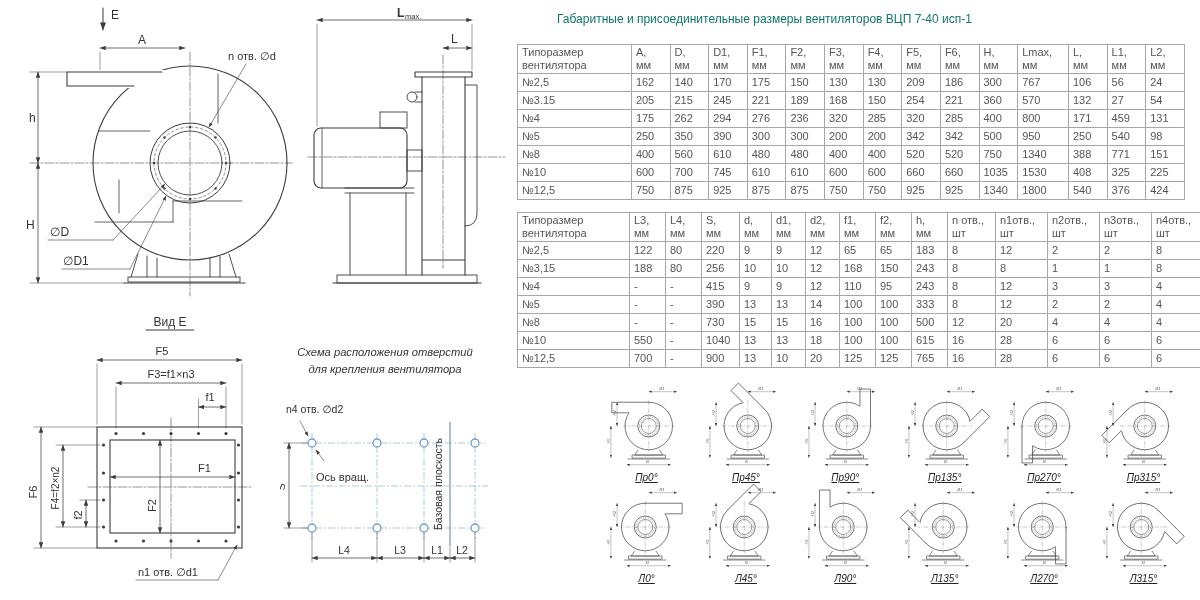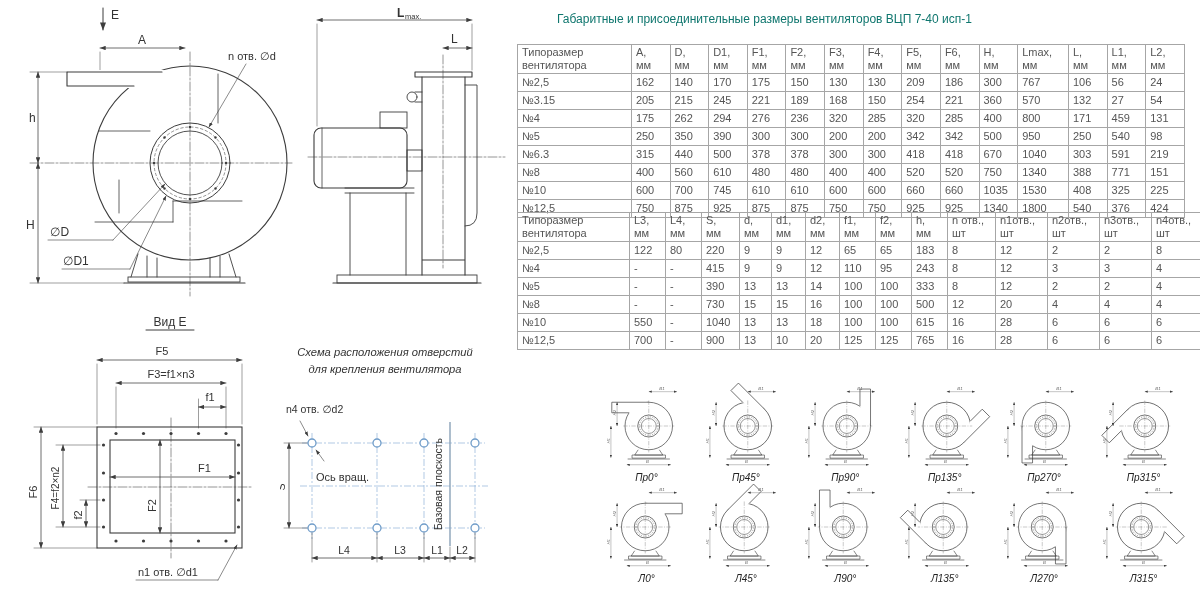--- a/index.html
+++ b/index.html
@@ -12,21 +12,21 @@
   #table2-mount{left:517px;top:212px;}
   table.dims{border-collapse:collapse;table-layout:fixed;width:668px;font-size:11px;color:#555;}
   table.dims th,table.dims td{border:1px solid #a6a6a6;padding:1px 4px;text-align:left;
        font-weight:normal;vertical-align:top;white-space:nowrap;overflow:hidden;}
   table.dims th div{line-height:13px;}
   table.dims td{height:15px;line-height:14px;}
   
   #fans{left:598px;top:382px;width:594px;}
   .fan-row{display:flex;justify-content:space-between;}
   .fan-cell{width:97px;text-align:center;}
-  .fan-label{font-size:10px;font-style:italic;color:#222;margin-top:-2px;}
+  .fan-label{font-size:10px;font-style:italic;color:#222;margin-top:-2px;text-decoration:underline;}
   svg text{font-family:"Liberation Sans",sans-serif;}
 </style>
 </head>
 <body>
 
 <svg width="0" height="0" style="position:absolute">
   <defs>
     <marker id="ah" markerWidth="8" markerHeight="6" refX="7.6" refY="3" orient="auto-start-reverse">
       <path d="M0,0 L8,3 L0,6 Z" fill="#3d3d3d"></path>
     </marker>
@@ -383,37 +383,20 @@
           <td>200</td>
           <td>342</td>
           <td>342</td>
           <td>500</td>
           <td>950</td>
           <td>250</td>
           <td>540</td>
           <td>98</td>
         </tr>
         <tr>
-          <td>№6.3</td>
-          <td>315</td>
-          <td>440</td>
-          <td>500</td>
-          <td>378</td>
-          <td>378</td>
-          <td>300</td>
-          <td>300</td>
-          <td>418</td>
-          <td>418</td>
-          <td>670</td>
-          <td>1040</td>
-          <td>303</td>
-          <td>591</td>
-          <td>219</td>
-        </tr>
-        <tr>
           <td>№8</td>
           <td>400</td>
           <td>560</td>
           <td>610</td>
           <td>480</td>
           <td>480</td>
           <td>400</td>
           <td>400</td>
           <td>520</td>
           <td>520</td>
@@ -555,20 +538,37 @@
           <td>65</td>
           <td>65</td>
           <td>183</td>
           <td>8</td>
           <td>12</td>
           <td>2</td>
           <td>2</td>
           <td>8</td>
         </tr>
         <tr>
+          <td>№3,15</td>
+          <td>188</td>
+          <td>80</td>
+          <td>256</td>
+          <td>10</td>
+          <td>10</td>
+          <td>12</td>
+          <td>168</td>
+          <td>150</td>
+          <td>243</td>
+          <td>8</td>
+          <td>8</td>
+          <td>1</td>
+          <td>1</td>
+          <td>8</td>
+        </tr>
+        <tr>
           <td>№4</td>
           <td>-</td>
           <td>-</td>
           <td>415</td>
           <td>9</td>
           <td>9</td>
           <td>12</td>
           <td>110</td>
           <td>95</td>
           <td>243</td>

